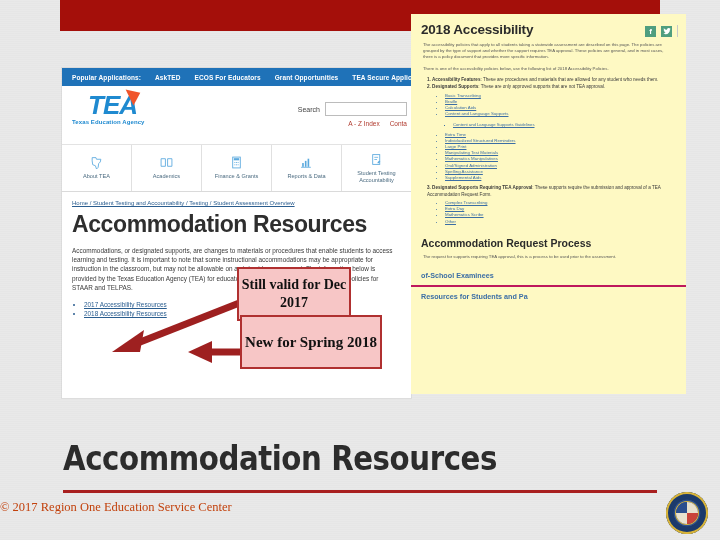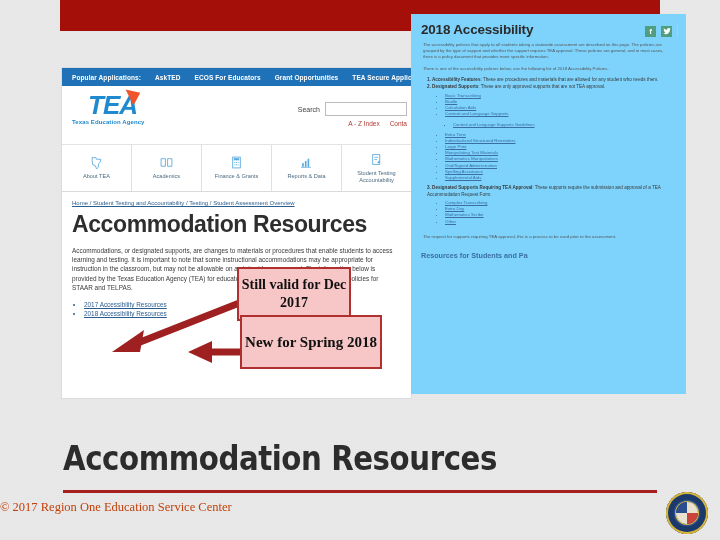--- a/index.html
+++ b/index.html
@@ -74,21 +74,21 @@
     font-size:23px;font-weight:bold;color:#2e2e2e;letter-spacing:-.4px;margin:0 0 8px 0;
   }
   .tea-para{font-size:6.4px;color:#3a3a3a;line-height:9.2px;max-width:330px;}
   .tea-bullets{margin:8px 0 0 12px;padding:0;list-style:disc;}
   .tea-bullets li{font-size:6.4px;color:#2a5d8f;line-height:9px;}
   .tea-bullets li span{text-decoration:underline;}
 
   
   .acc-shot{
     position:absolute;left:411px;top:14px;width:275px;height:380px;
-    background:#7dd3fc;overflow:hidden;
+    background:#fef9c3;overflow:hidden;
   }
   .acc-head{
     display:flex;align-items:flex-start;justify-content:space-between;
     padding:8px 8px 0 10px;
   }
   .acc-title{font-size:13.5px;font-weight:bold;color:#2b2b2b;letter-spacing:-.2px;}
   .acc-social{display:flex;align-items:center;gap:5px;padding-top:3px;}
   .acc-social .sq{
     width:11px;height:11px;background:#4f9e7f;display:flex;align-items:center;justify-content:center;
     color:#fff;font-size:8px;font-weight:bold;line-height:11px;
@@ -99,21 +99,21 @@
   .acc-list{margin:5px 0 0 0;padding:0 10px 0 16px;}
   .acc-list > li{list-style:none;font-size:4.6px;color:#3a3a3a;line-height:6.4px;margin-bottom:1px;}
   .acc-list > li .lead{font-weight:bold;}
   .acc-sub{margin:2px 0 4px 10px;padding:0 0 0 8px;list-style:disc;}
   .acc-sub li{font-size:4.4px;color:#3b6ea5;line-height:6.2px;text-decoration:underline;}
   .acc-sub2{margin:2px 0 4px 18px;padding:0 0 0 8px;list-style:square;}
   .acc-sub2 li{font-size:4.2px;color:#3b6ea5;line-height:6px;text-decoration:underline;}
   .acc-h2{font-size:10.5px;font-weight:bold;color:#2b2b2b;padding:8px 10px 0 10px;}
   .acc-links{padding:6px 0 0 0;}
   .acc-links div{
-    font-size:7.2px;font-weight:bold;color:#3b6ea5;padding:5px 10px;border-top:4px solid #be185d;
+    font-size:7.2px;font-weight:bold;color:#3b6ea5;padding:5px 10px;border-top:2px solid #be185d;
     line-height:9px;
   }
   .acc-links div:first-child{border-top:none;}
 
   
   .callout{
     position:absolute;background:#f7c6c6;border:2px solid #b03030;
     display:flex;align-items:center;justify-content:center;text-align:center;
     font-family:"Liberation Serif", serif;font-weight:bold;color:#111;
   }
@@ -298,23 +298,25 @@
         <span class="lead">3. Designated Supports Requiring TEA Approval</span><span>: These supports require the submission and approval of a TEA Accommodation Request Form.</span>
         <ul class="acc-sub">
           <li>Complex Transcribing</li>
           <li>Extra Day</li>
           <li>Mathematics Scribe</li>
           <li>Other</li>
         </ul>
       </li>
     </ul>
 
+    <div class="acc-h2">Accommodation Request Process</div>
     <div class="acc-p">The request for supports requiring TEA approval, this is a process to be used prior to the assessment.</div>
 
     <div class="acc-links">
+      <div>of-School Examinees</div>
       <div>Resources for Students and Pa</div>
     </div>
   </div>
 
   <svg class="arrow" style="left:100px;top:290px;width:160px;height:70px;" viewBox="0 0 160 70">
     <path d="M152 8 L30 56" stroke="#9e2020" stroke-width="7" fill="none"></path>
     <path d="M12 62 L44 40 L40 62 Z" fill="#9e2020"></path>
   </svg>
 
   <svg class="arrow" style="left:182px;top:338px;width:70px;height:32px;" viewBox="0 0 70 32">

